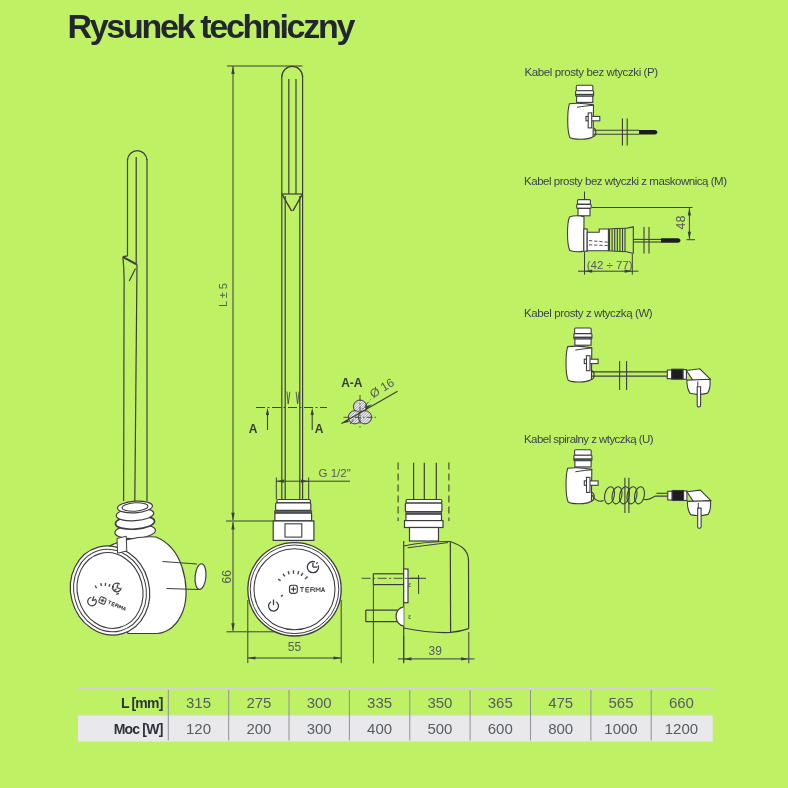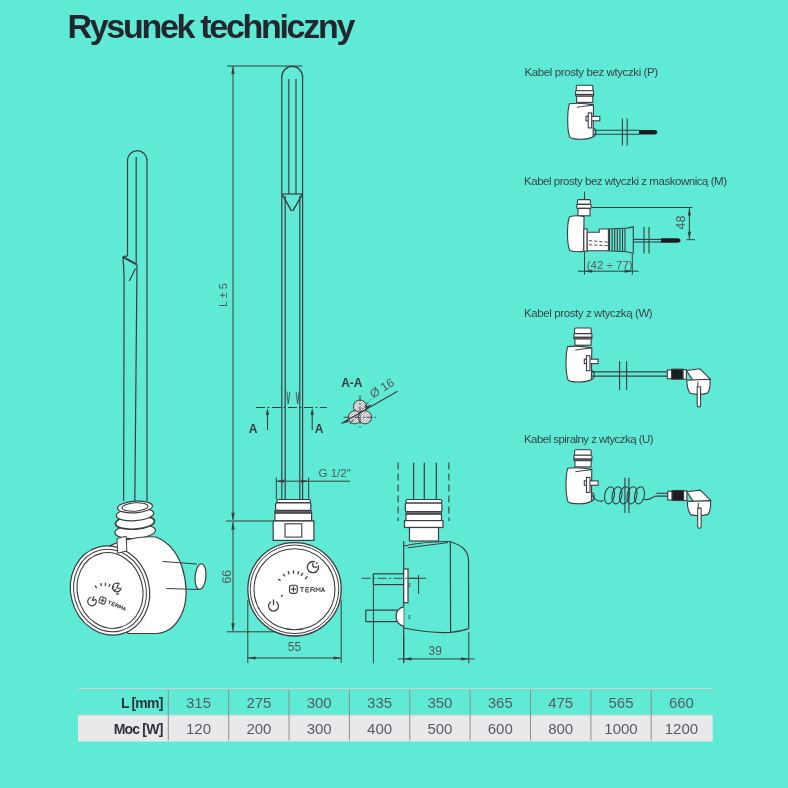--- a/index.html
+++ b/index.html
@@ -1,16 +1,16 @@
 <!DOCTYPE html>
 <html><head>
 <meta charset="utf-8">
 <style>
 html,body{margin:0;padding:0;background:#fff;}
-#page{position:relative;width:788px;height:788px;background:#5eead4;overflow:hidden;}
+#page{position:relative;width:788px;height:788px;background:#bef264;overflow:hidden;}
 svg{position:absolute;left:0;top:0;}
 text{font-family:"Liberation Sans",sans-serif;-webkit-font-smoothing:antialiased;}
 </style>
 </head>
 <body>
 <div id="page">
 <svg width="788" height="788" viewBox="0 0 788 788">
 <defs>
 <pattern id="hatch" width="1.8" height="1.8" patternUnits="userSpaceOnUse" patternTransform="rotate(45)">
   <rect width="1.8" height="1.8" fill="#fff"></rect>

